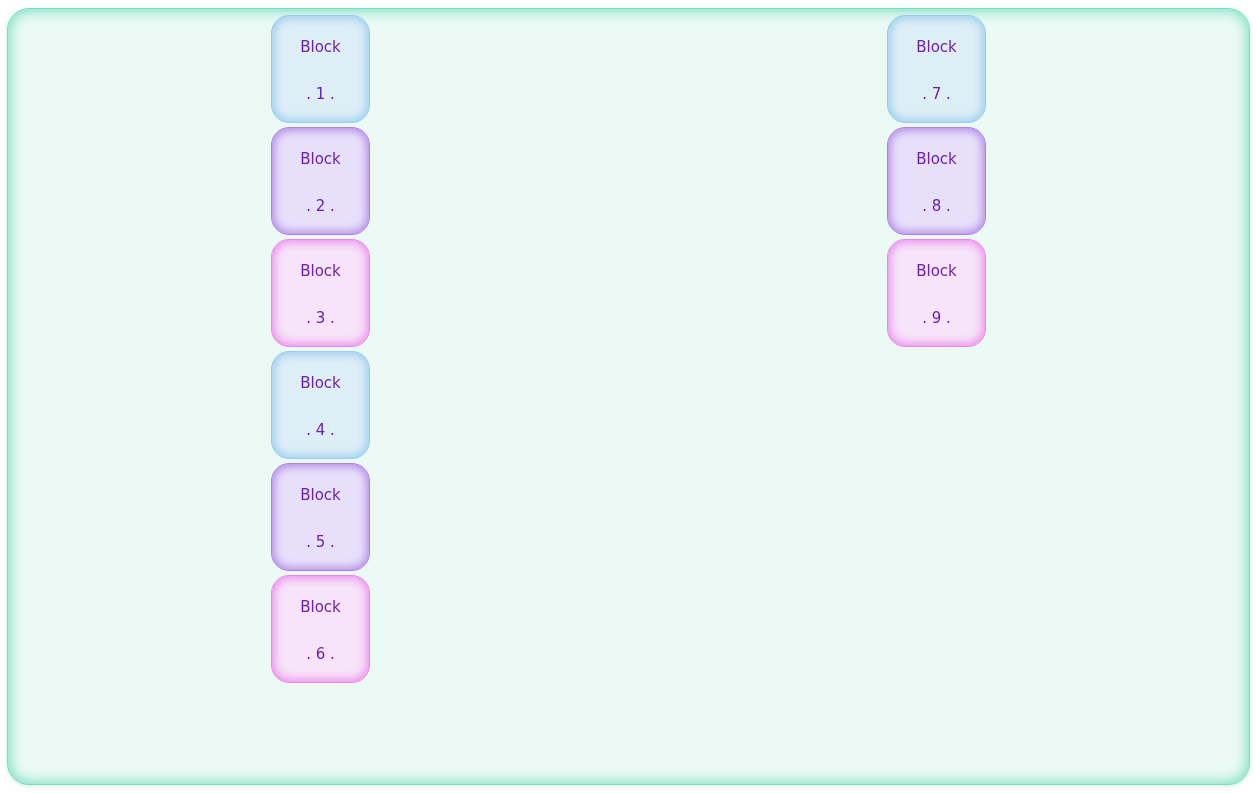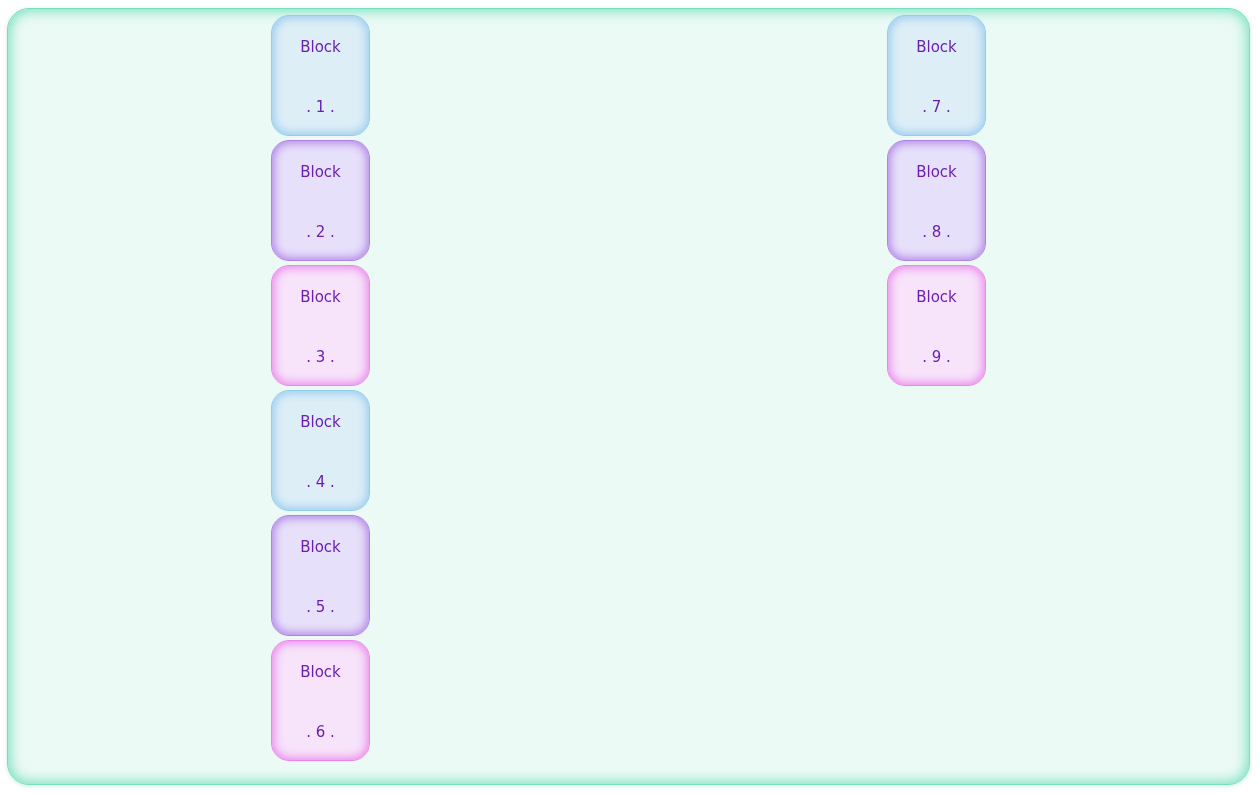--- a/index.html
+++ b/index.html
@@ -31,21 +31,21 @@
     position: absolute;
     top: 6px;
     display: flex;
     flex-direction: column;
     gap: 4px;
   }
   .column-left  { left: 263px; }
   .column-right { left: 879px; }
   .block {
     width: 99px;
-    height: 121px;
+    height: 108px;
     box-sizing: border-box;
     border-radius: 18px;
     display: flex;
     flex-direction: column;
     justify-content: space-between;
     align-items: center;
     padding: 22px 0 19px 0;
     text-align: center;
     cursor: grab;
     user-select: none;

